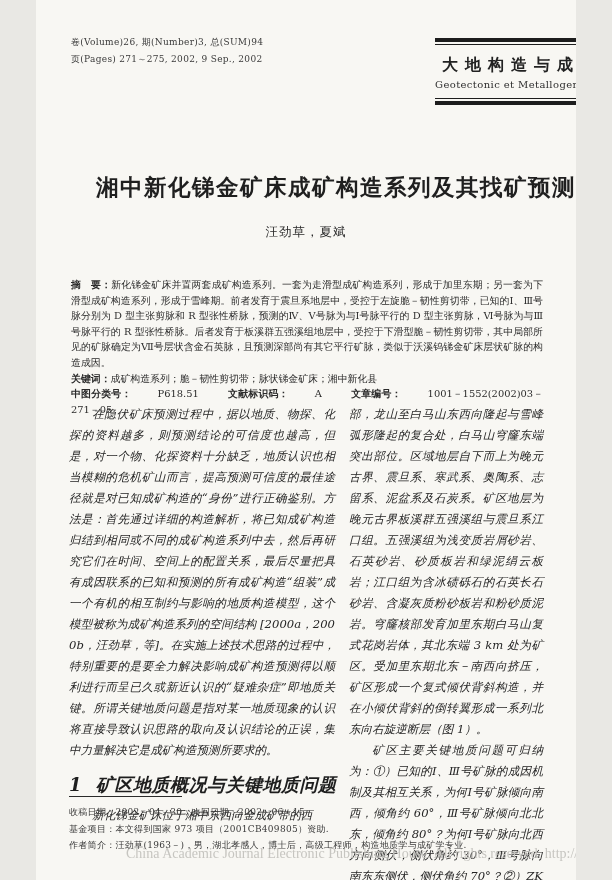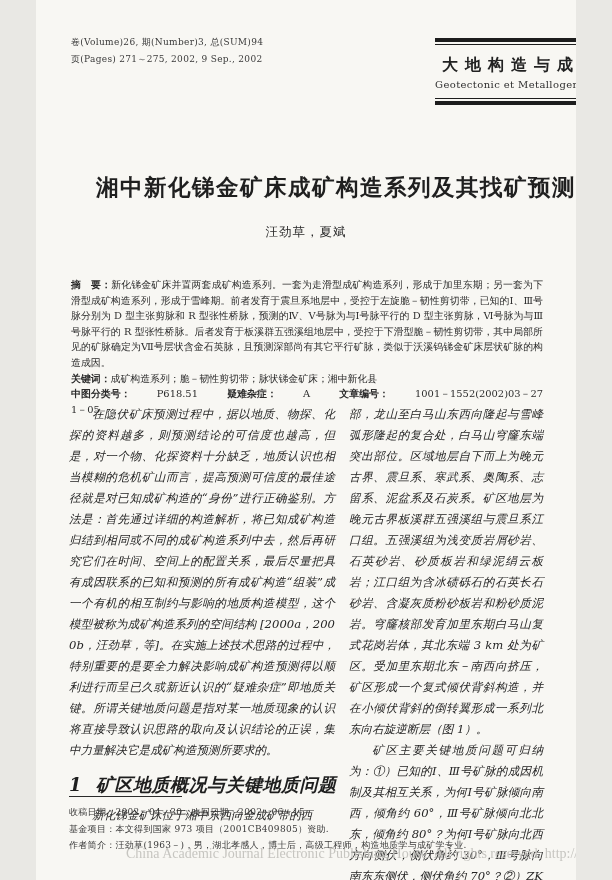--- a/index.html
+++ b/index.html
@@ -171,21 +171,21 @@
   </div>
 
   <h1 class="article-title">湘中新化锑金矿床成矿构造系列及其找矿预测</h1>
   <div class="authors">汪劲草，夏斌</div>
 
   <div class="abstract-block">
     <p><span class="lbl">摘　要：</span><span>新化锑金矿床并置两套成矿构造系列。一套为走滑型成矿构造系列，形成于加里东期；另一套为下滑型成矿构造系列，形成于雪峰期。前者发育于震旦系地层中，受控于左旋脆－韧性剪切带，已知的Ⅰ、Ⅲ号脉分别为 D 型主张剪脉和 R 型张性桥脉，预测的Ⅳ、Ⅴ号脉为与Ⅰ号脉平行的 D 型主张剪脉，Ⅵ号脉为与Ⅲ号脉平行的 R 型张性桥脉。后者发育于板溪群五强溪组地层中，受控于下滑型脆－韧性剪切带，其中局部所见的矿脉确定为Ⅶ号层状含金石英脉，且预测深部尚有其它平行矿脉，类似于沃溪钨锑金矿床层状矿脉的构造成因。</span></p>
     <p><span class="lbl">关键词：</span><span>成矿构造系列；脆－韧性剪切带；脉状锑金矿床；湘中新化县</span></p>
     <p class="meta-line">
       <span><span class="lbl">中图分类号：</span><span>P618.51</span></span>
-      <span><span class="lbl">疑难杂症：</span><span>A</span></span>
+      <span><span class="lbl">文献标识码：</span><span>A</span></span>
       <span><span class="lbl">文章编号：</span><span>1001－1552(2002)03－271－05</span></span>
     </p>
   </div>
 
   <div class="columns">
     <div class="col">
       <p class="indent">在隐伏矿床预测过程中，据以地质、物探、化探的资料越多，则预测结论的可信度也越高，但是，对一个物、化探资料十分缺乏，地质认识也相当模糊的危机矿山而言，提高预测可信度的最佳途径就是对已知成矿构造的“身份”进行正确鉴别。方法是：首先通过详细的构造解析，将已知成矿构造归结到相同或不同的成矿构造系列中去，然后再研究它们在时间、空间上的配置关系，最后尽量把具有成因联系的已知和预测的所有成矿构造“组装”成一个有机的相互制约与影响的地质构造模型，这个模型被称为成矿构造系列的空间结构 [2000a，2000b，汪劲草，等]。在实施上述技术思路的过程中，特别重要的是要全力解决影响成矿构造预测得以顺利进行而呈已久或新近认识的“疑难杂症”即地质关键。所谓关键地质问题是指对某一地质现象的认识将直接导致认识思路的取向及认识结论的正误，集中力量解决它是成矿构造预测所要求的。</p>
       <h2 class="sec-heading"><span class="sec-no">1</span><span>矿区地质概况与关键地质问题</span></h2>
       <p class="indent">新化锑金矿床位于湘中东西向金成矿带的西</p>
     </div>

